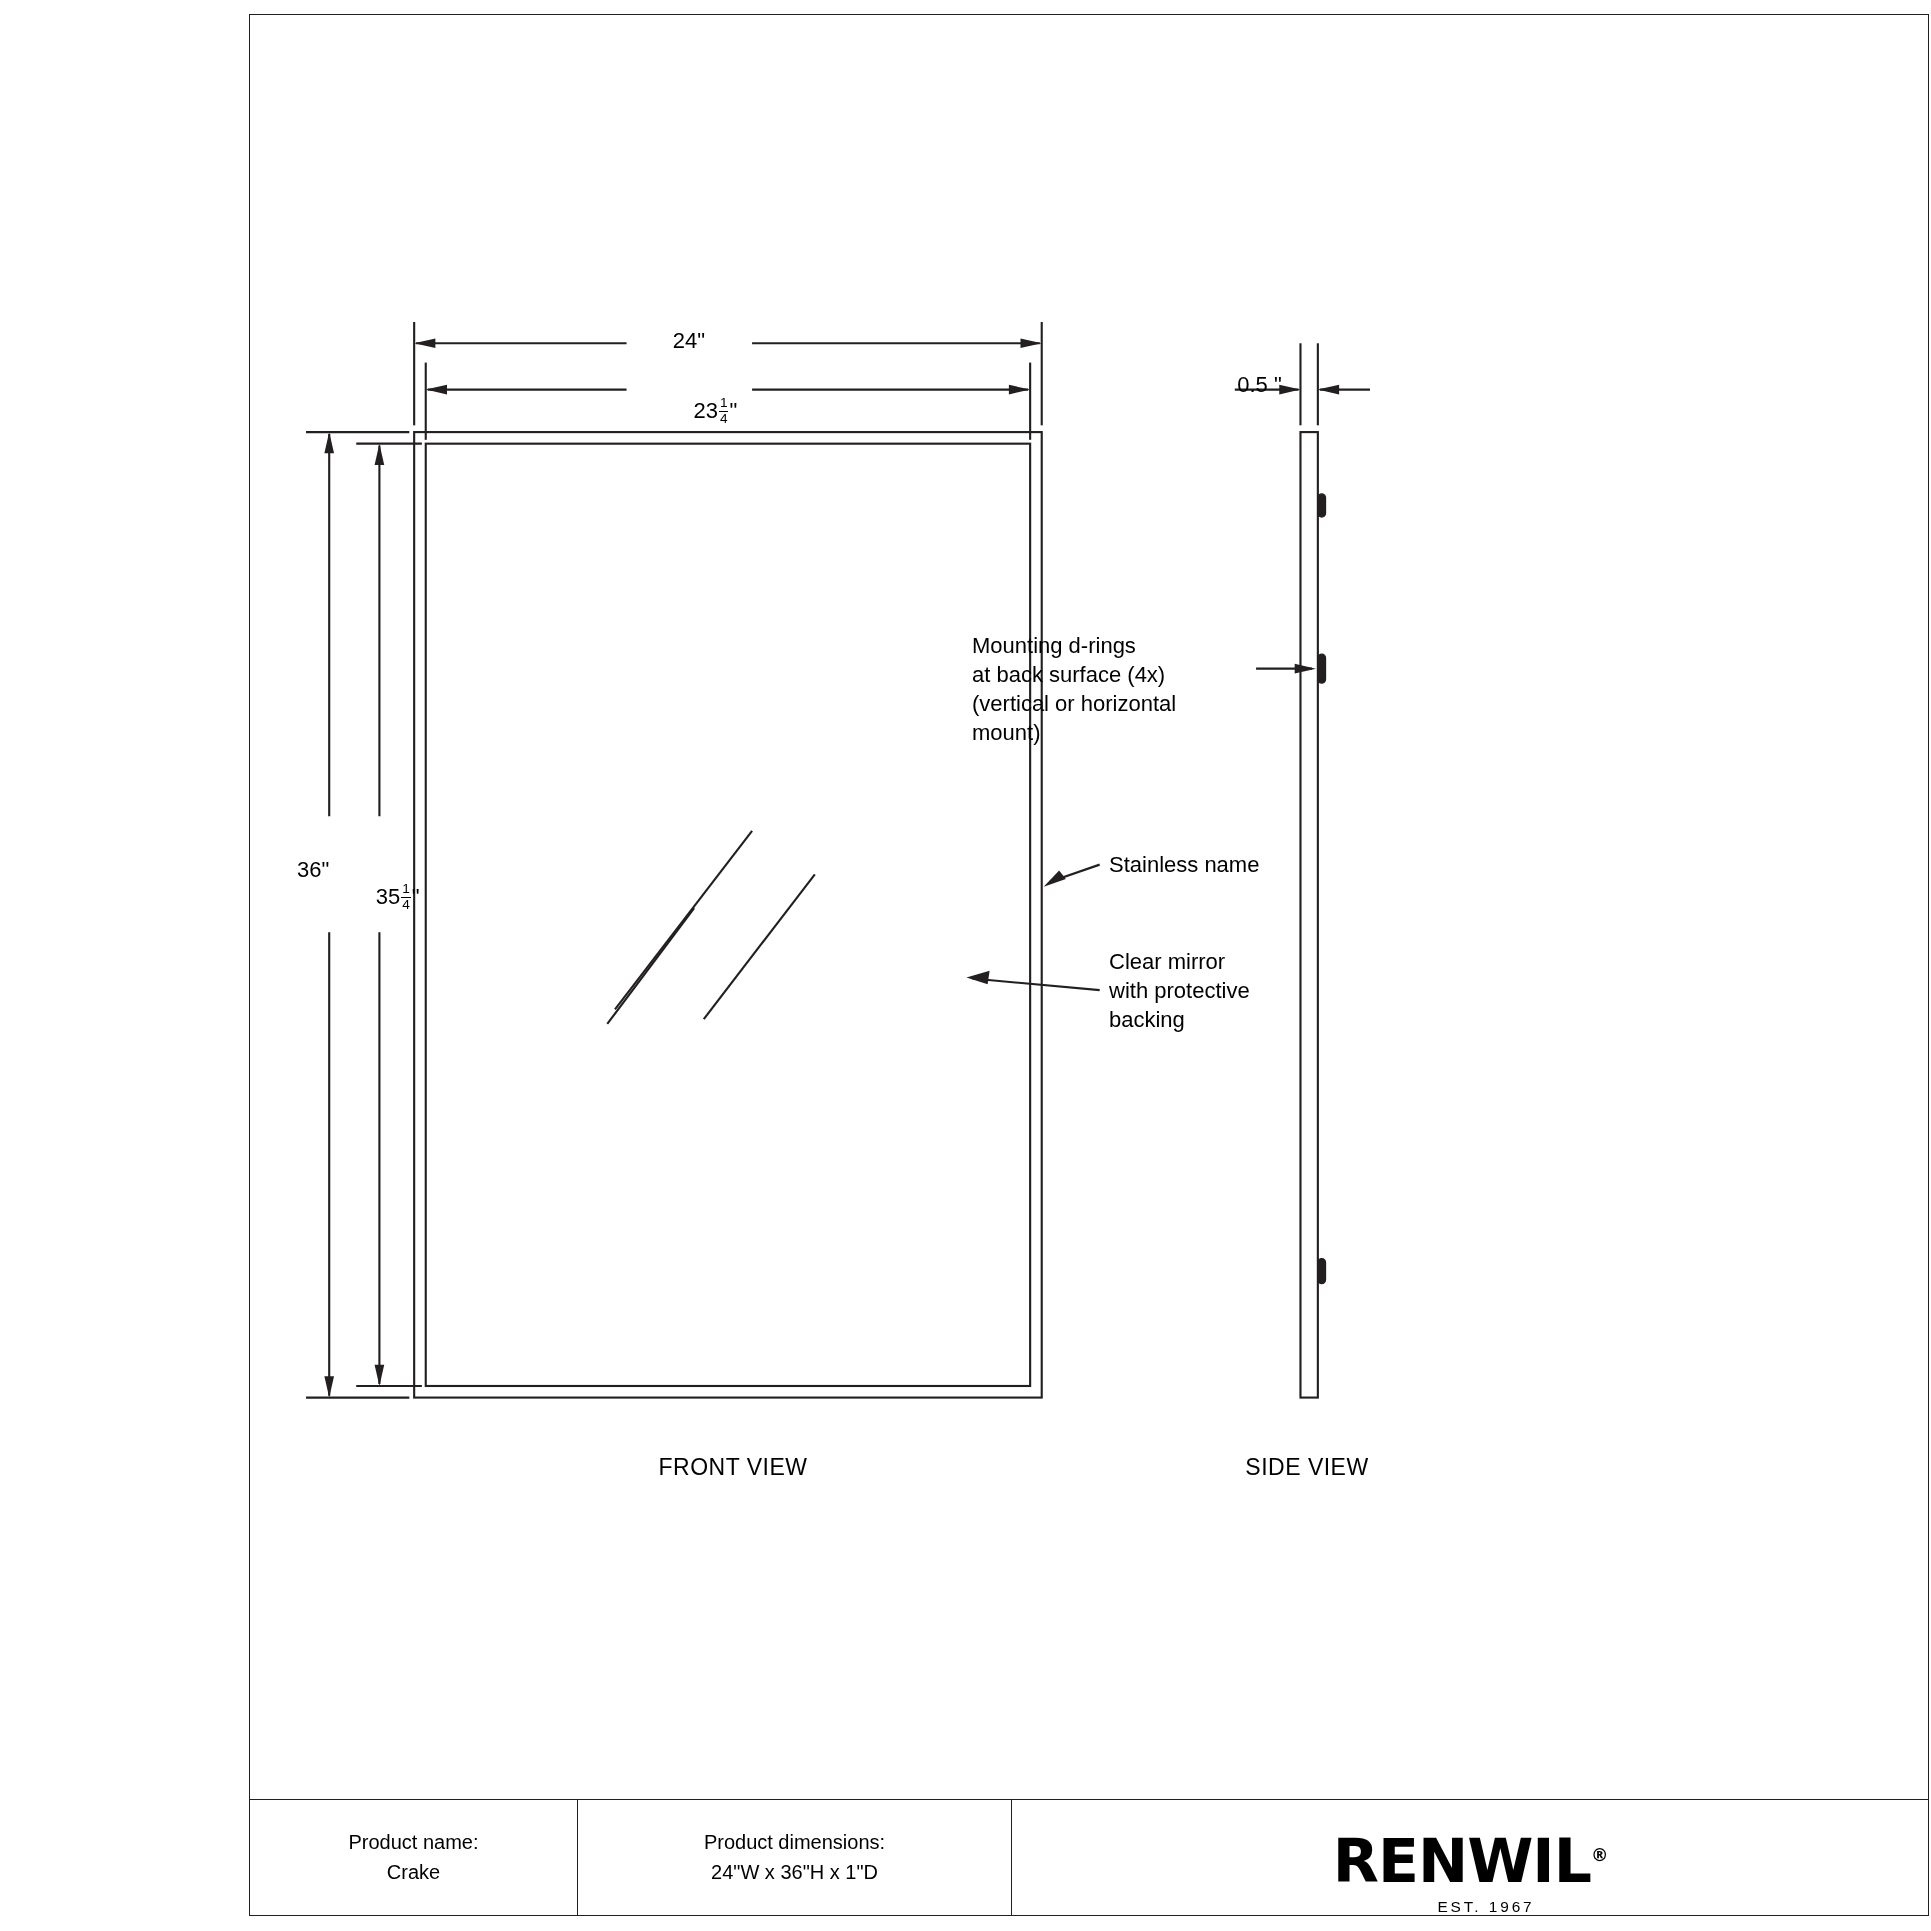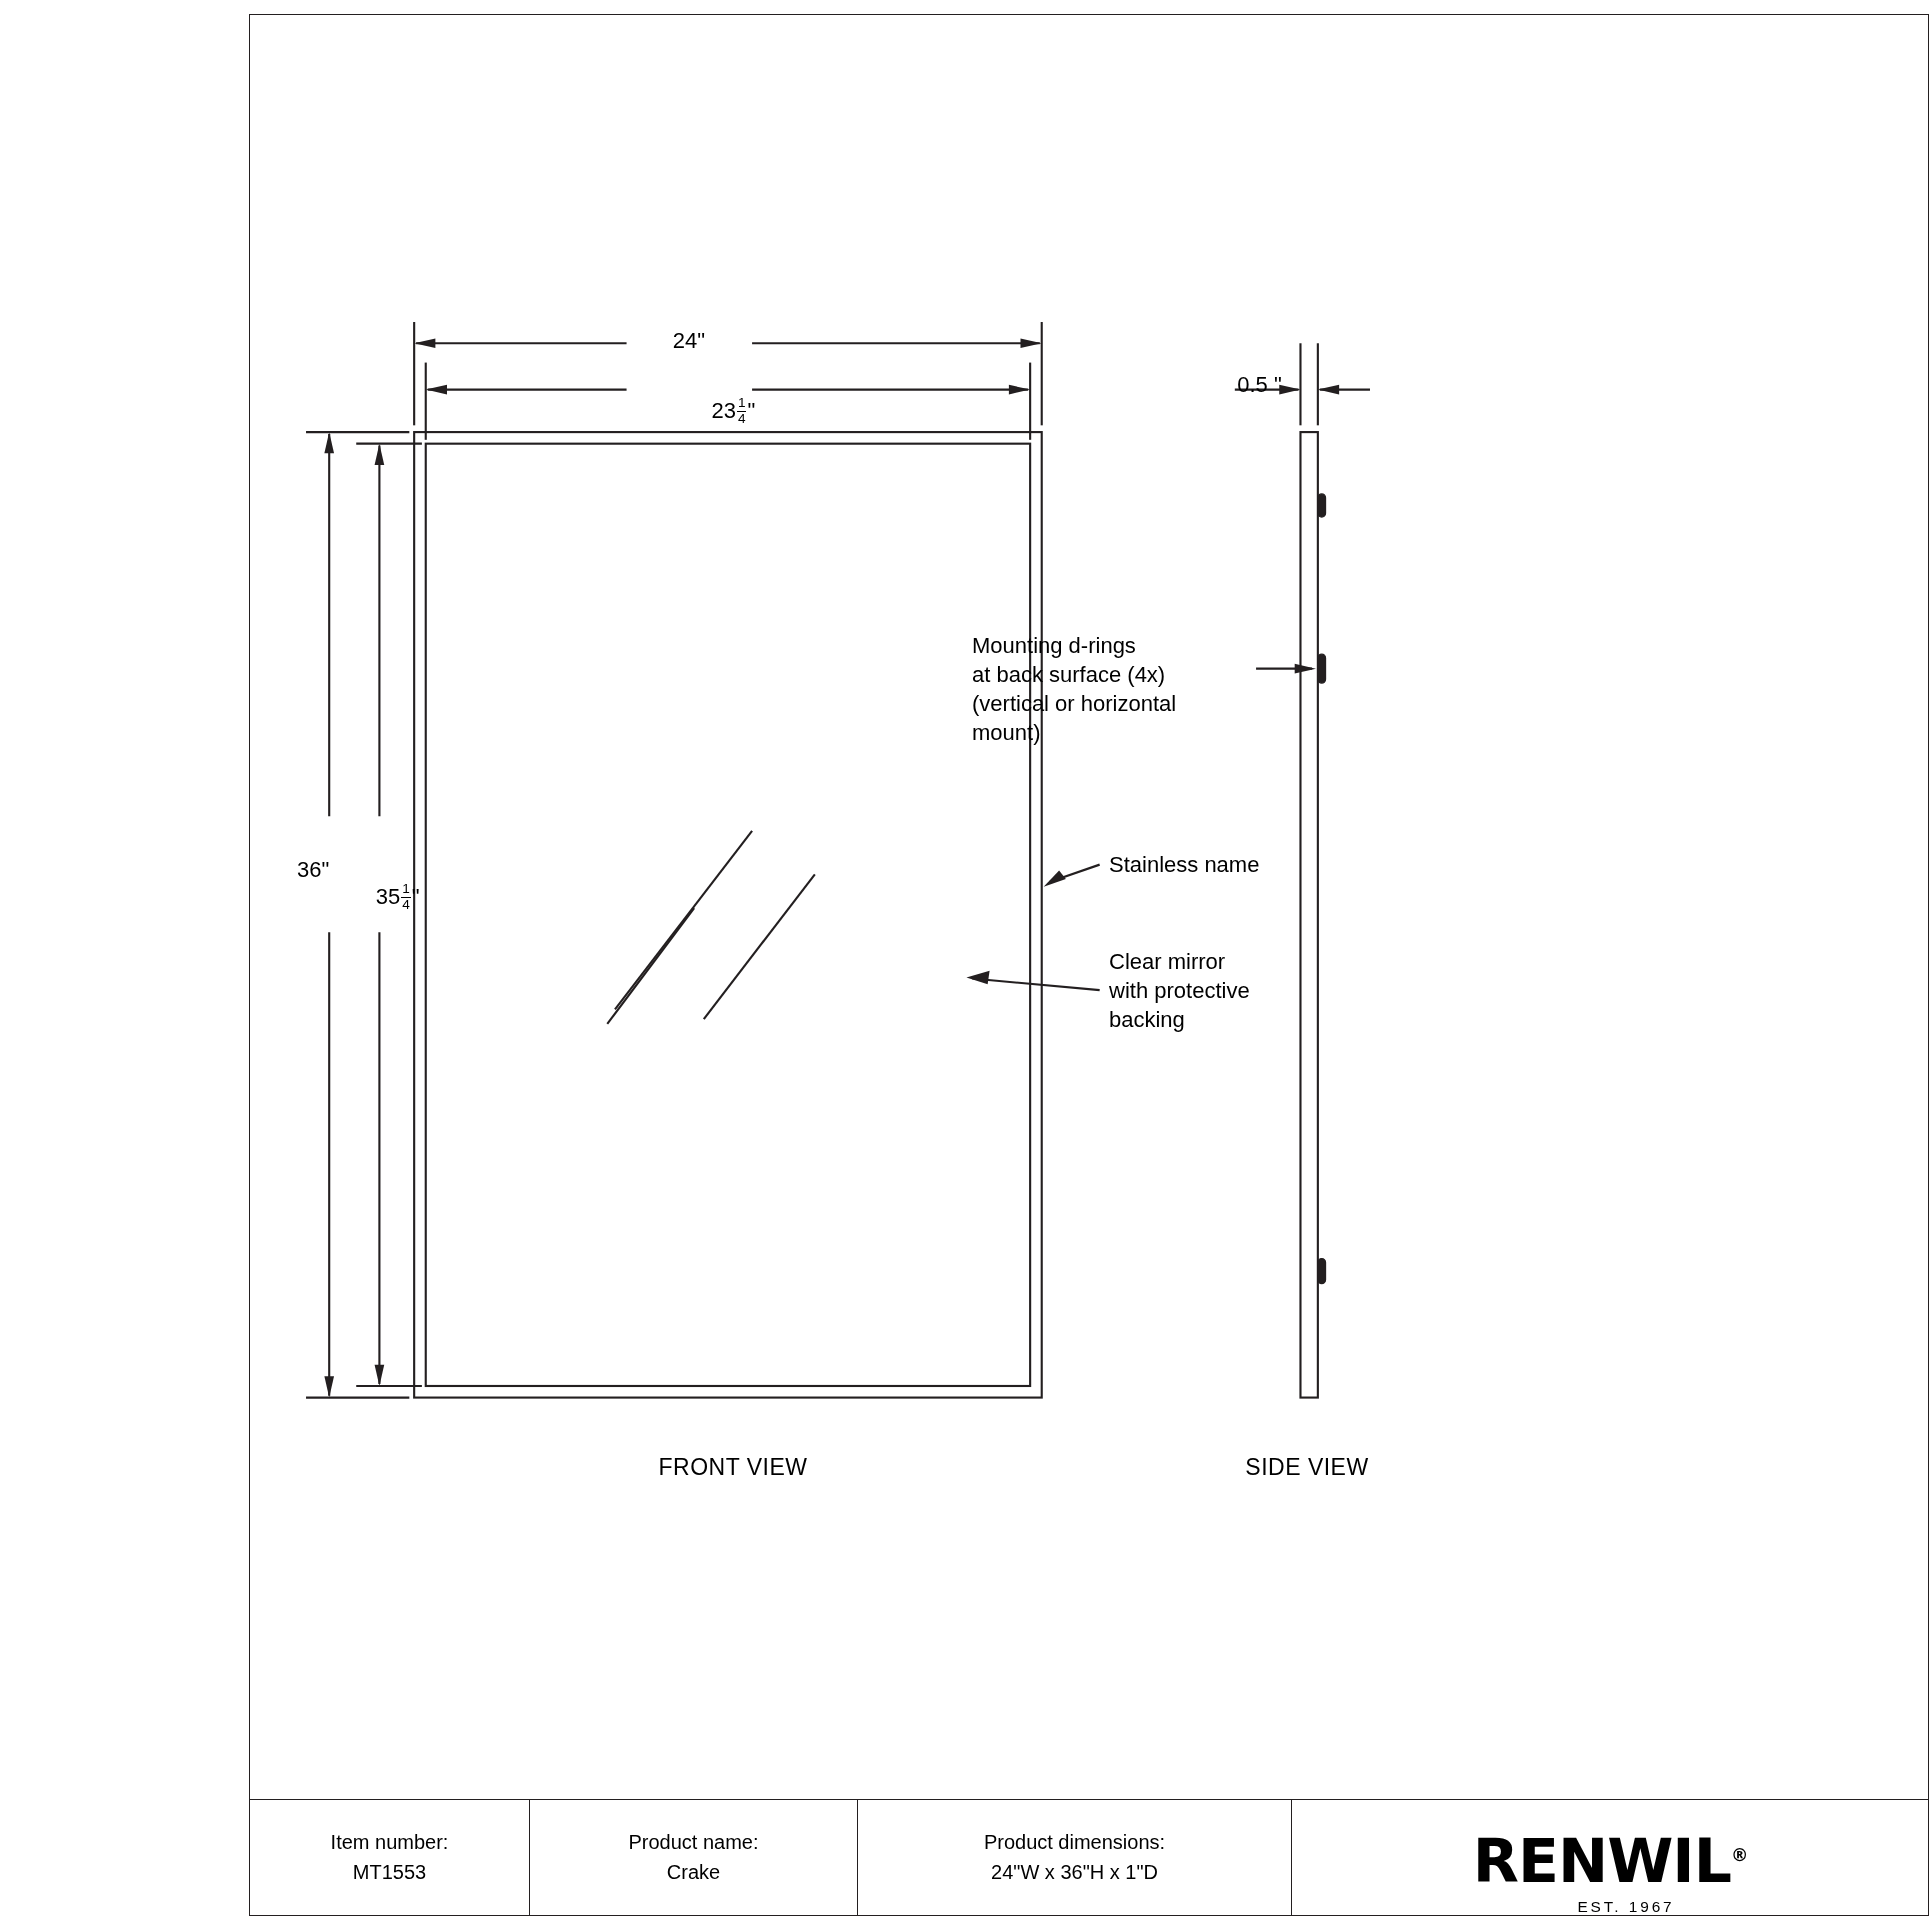--- a/index.html
+++ b/index.html
@@ -193,21 +193,21 @@
         <polygon points="822,903 845,895 838,886" fill="#231f20" stroke="none"></polygon>
 
         <line x1="748" y1="998" x2="880" y2="1010"></line>
         <polygon points="742,997 766,990 764,1004" fill="#231f20" stroke="none"></polygon>
 
       </g>
     </svg>
 
     <div class="lbl lbl-c" style="left:386px; top:311px; width:106px;">24"</div>
 
-    <div class="lbl" style="left:402px; top:352px; width:126px; text-align:center;">
+    <div class="lbl" style="left:384px; top:352px; width:126px; text-align:center;">
       <span>23</span><span class="frac"><span class="num">1</span><span class="den">4</span></span><span>"</span>
     </div>
 
     <div class="lbl" style="left:19.3px; top:840px; width:60px; text-align:right;">36"</div>
 
     <div class="lbl" style="left:89px; top:838px; width:83px; text-align:left;">
       <span>35</span><span class="frac"><span class="num">1</span><span class="den">4</span></span><span>"</span>
     </div>
 
     <div class="lbl" style="left:966px; top:355px; width:87px; text-align:center;">0.5 "</div>
@@ -224,24 +224,20 @@
 backing</div>
 
     <div class="viewname" style="left:367px; top:1439px; width:232px; text-align:center;">FRONT VIEW</div>
 
     <div class="viewname" style="left:941px; top:1439px; width:232px; text-align:center;">SIDE VIEW</div>
 
   </div>
 
   <div class="titleblock">
 
-    <div class="tb-cell tb-item">
-      <div>Item number:</div>
-      <div>MT1553</div>
-    </div>
 
     <div class="tb-cell tb-prod">
       <div>Product name:</div>
       <div>Crake</div>
     </div>
 
     <div class="tb-cell tb-dim">
       <div>Product dimensions:</div>
       <div>24"W x 36"H x 1"D</div>
     </div>

